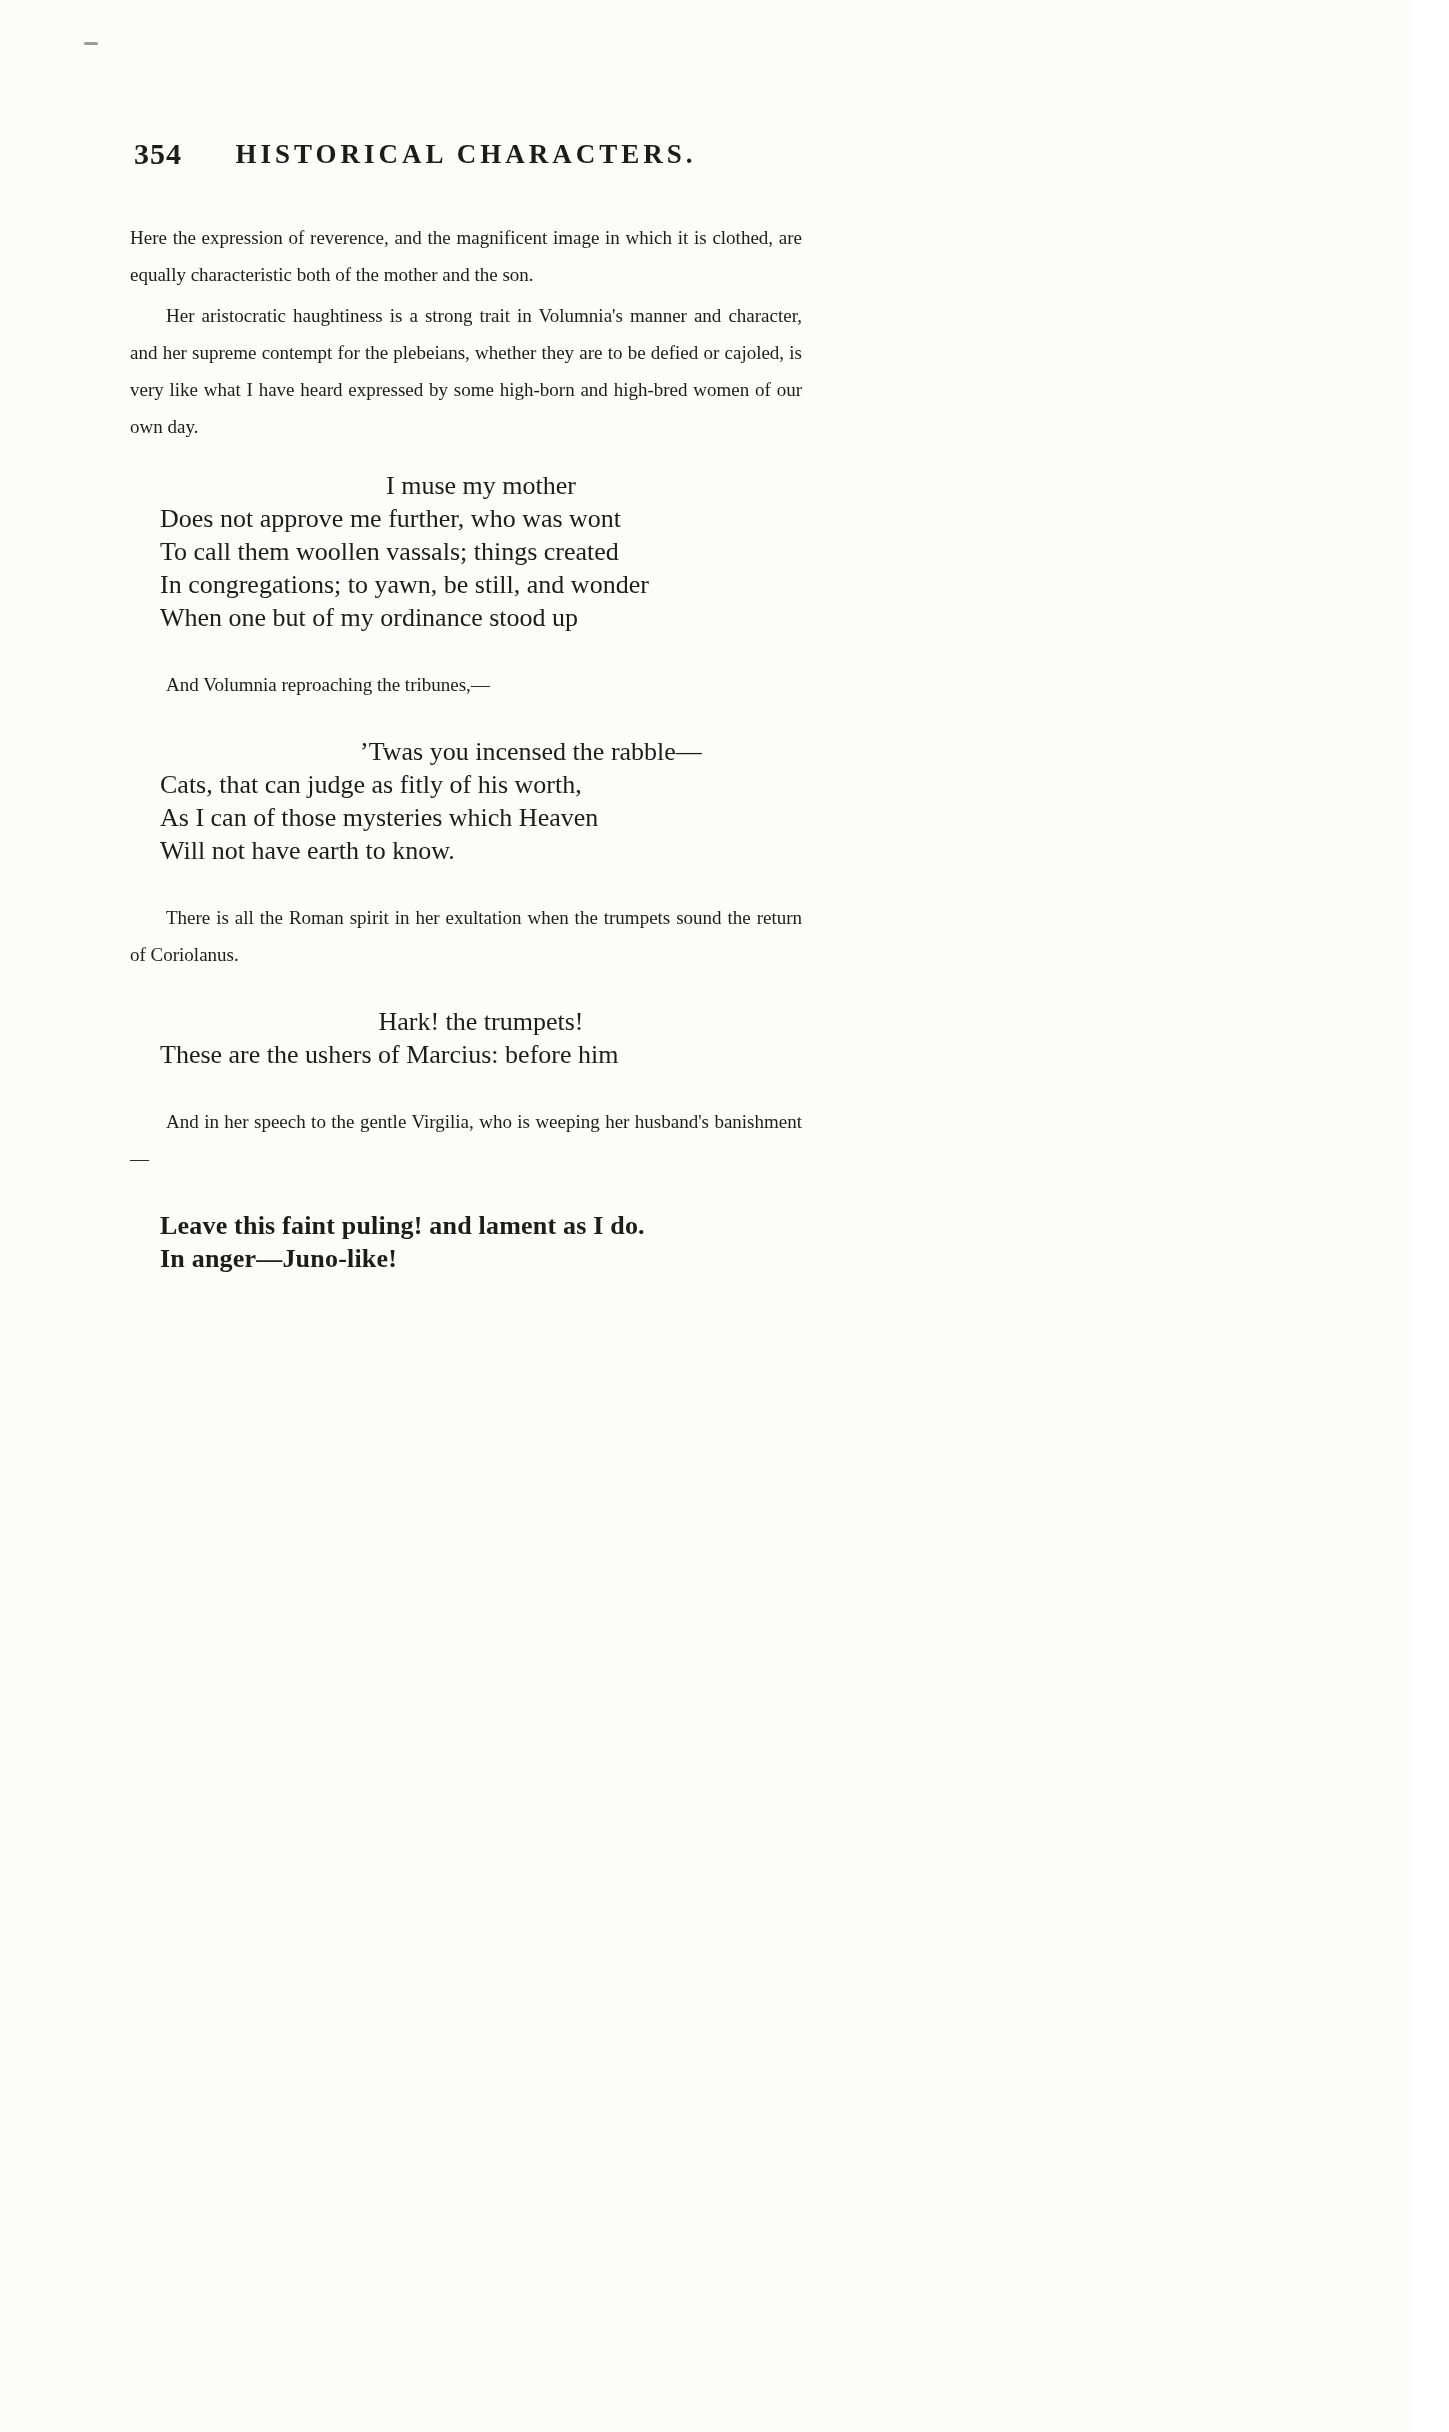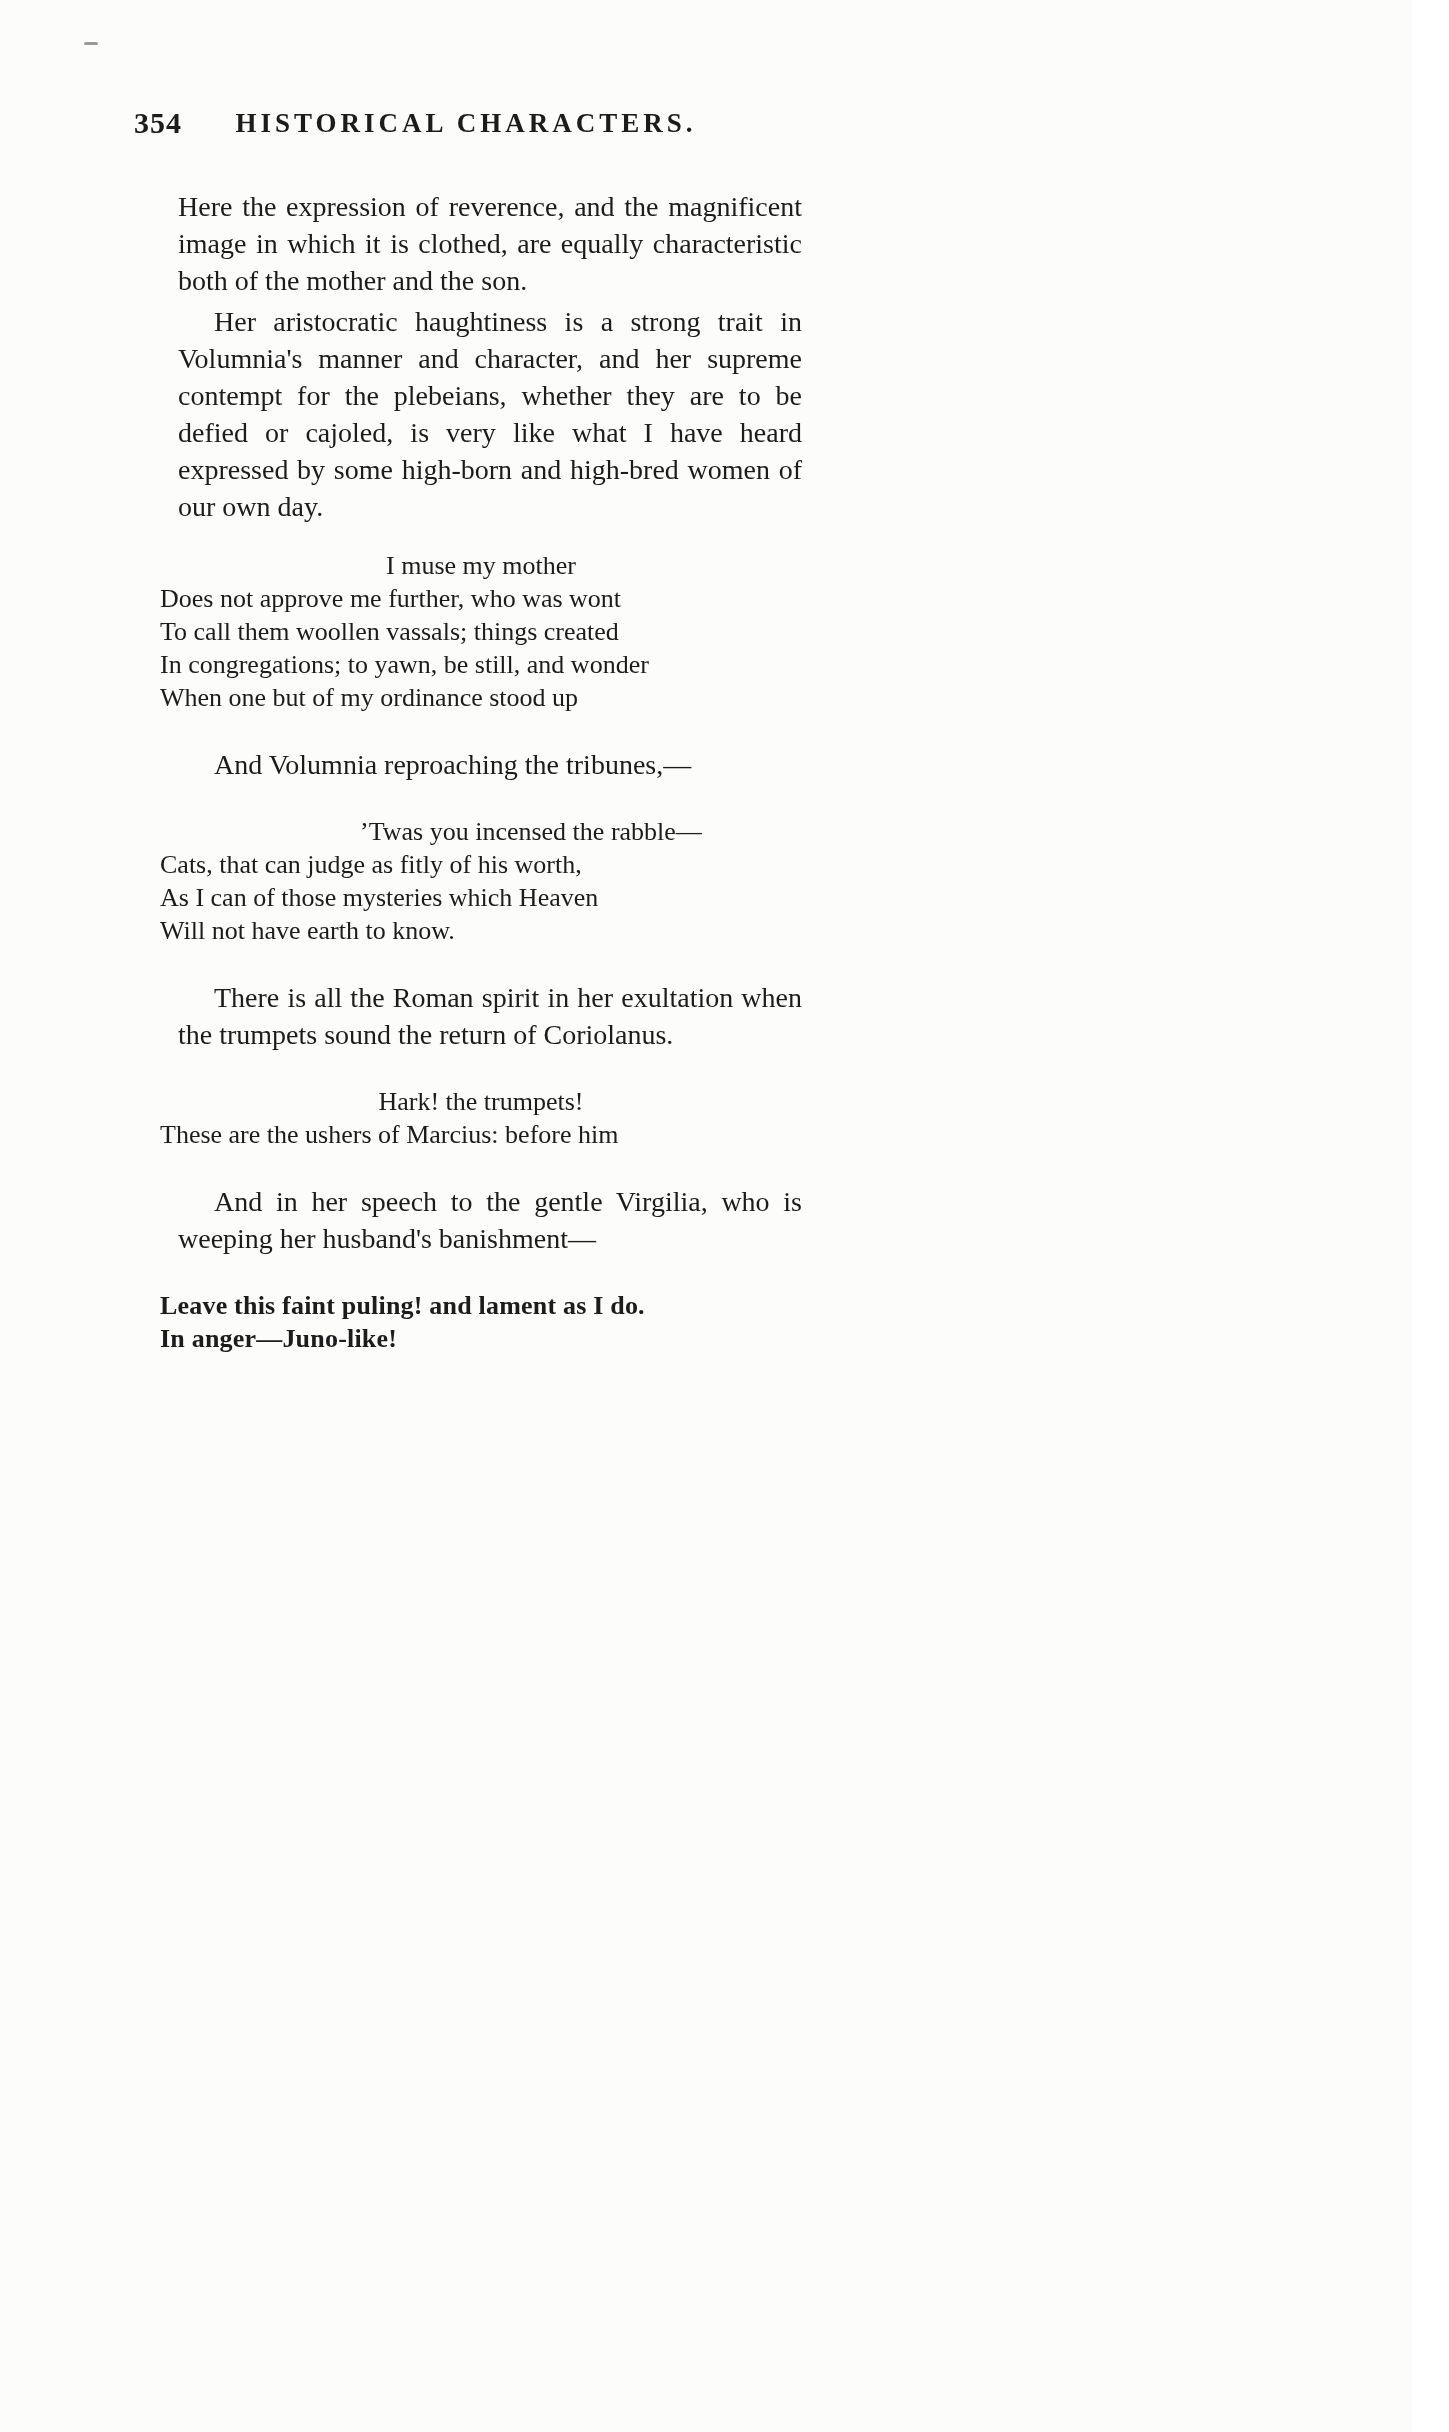--- a/index.html
+++ b/index.html
@@ -40,26 +40,26 @@
     font-weight: bold;
     font-size: 30px;
     letter-spacing: 1px;
   }
   .running-header {
     text-align: center;
     font-weight: bold;
     font-size: 27px;
     letter-spacing: 4px;
     padding-top: 2px;
+    margin-top: 31px;
   }
   .para {
-    font-size: 28px;
+    font-size: 19px;
     line-height: 37px;
     text-align: justify;
-    margin-left: 48px;
   }
   .para.indent { text-indent: 36px; }
   .mt-sm { margin-top: 4px; }
   .mt-md { margin-top: 24px; }
   .mt-lg { margin-top: 32px; }
   .verse {
     font-size: 26px;
     line-height: 33px;
     margin-left: 30px;
   }

